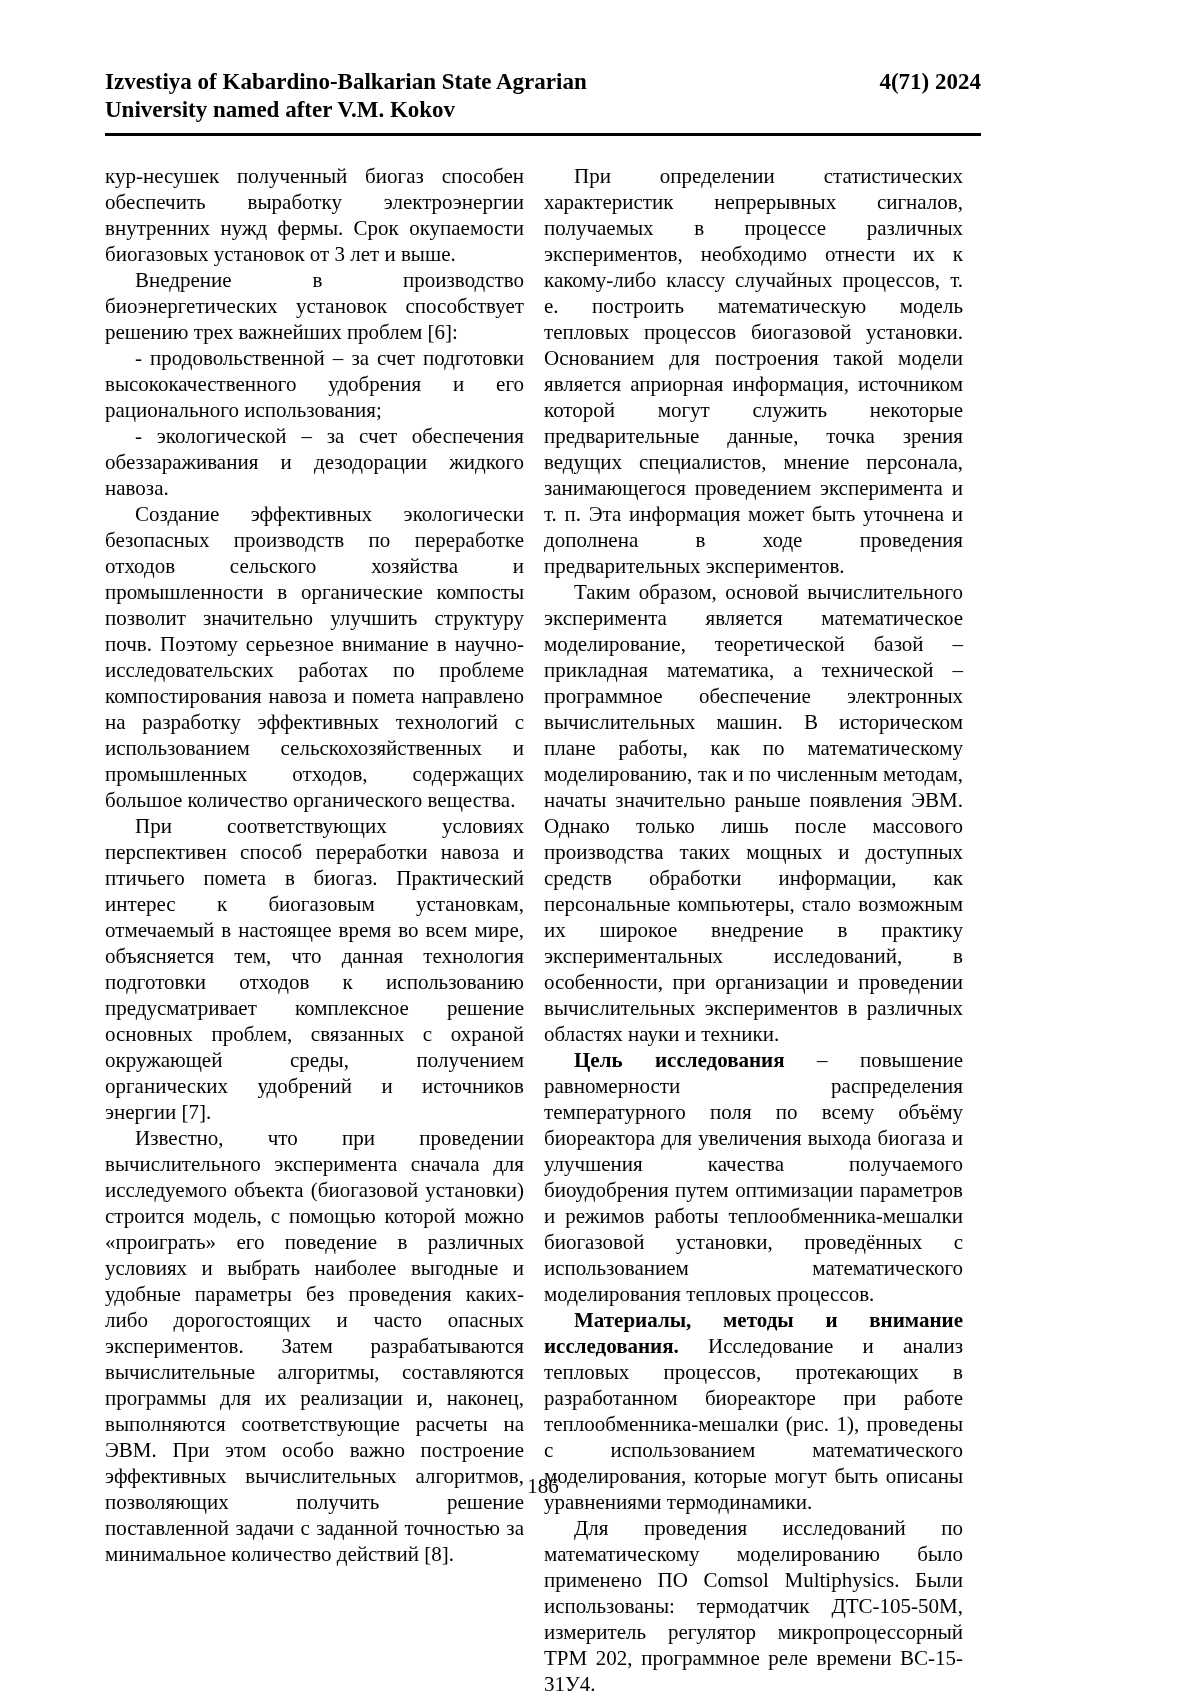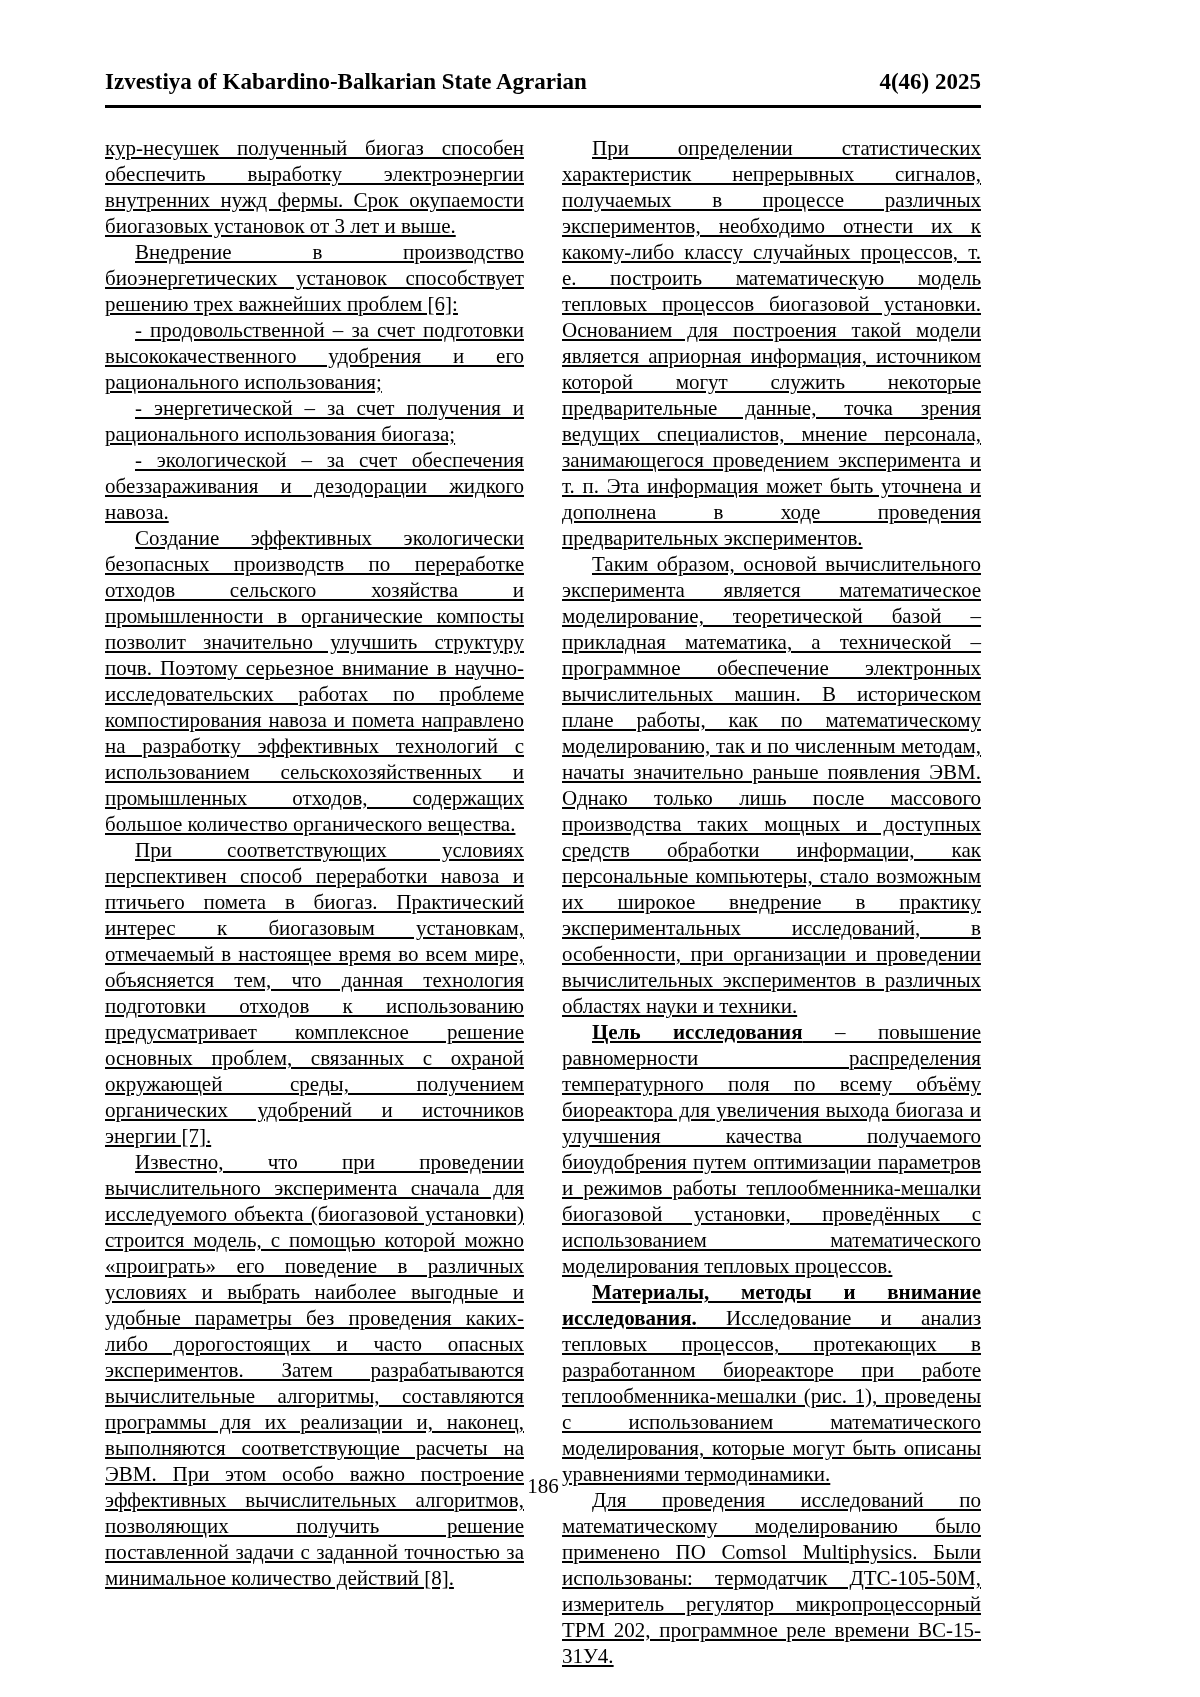--- a/index.html
+++ b/index.html
@@ -35,23 +35,22 @@
     white-space: nowrap;
     padding-bottom: 0;
   }
   .rule {
     height: 3px;
     background: #000000;
     margin-top: 9px;
   }
   .columns {
     display: flex;
-    gap: 38px;
+    gap: 20px;
     margin-top: 27px;
-    text-decoration: underline;
   }
   .col {
     width: 419px;
     font-size: 21px;
     line-height: 26px;
     text-align: justify;
     hyphens: auto;
     -webkit-hyphens: auto;
   }
   .col p {
@@ -75,33 +74,33 @@
 </style>
 </head>
 <body>
 
 <div class="page">
   <div class="content">
 
     <div class="header">
       <div>
         <div>Izvestiya of Kabardino-Balkarian State Agrarian</div>
+        <div>University named after V.M. Kokov</div>
       </div>
-      <div class="issue">4(46) 2025</div>
+      <div class="issue">4(71) 2024</div>
     </div>
 
     <div class="rule"></div>
 
     <div class="columns">
 
       <div class="col">
         <p class="cont">кур-несушек полученный биогаз способен обеспечить выработку электроэнергии внутренних нужд фермы. Срок окупаемости биогазовых установок от 3 лет и выше.</p>
         <p>Внедрение в производство биоэнергетических установок способствует решению трех важнейших проблем [6]:</p>
         <p>- продовольственной – за счет подготовки высококачественного удобрения и его рационального использования;</p>
-        <p>- энергетической – за счет получения и рационального использования биогаза;</p>
         <p>- экологической – за счет обеспечения обеззараживания и дезодорации жидкого навоза.</p>
         <p>Создание эффективных экологически безопасных производств по переработке отходов сельского хозяйства и промышленности в органические компосты позволит значительно улучшить структуру почв. Поэтому серьезное внимание в научно-исследовательских работах по проблеме компостирования навоза и помета направлено на разработку эффективных технологий с использованием сельскохозяйственных и промышленных отходов, содержащих большое количество органического вещества.</p>
         <p>При соответствующих условиях перспективен способ переработки навоза и птичьего помета в биогаз. Практический интерес к биогазовым установкам, отмечаемый в настоящее время во всем мире, объясняется тем, что данная технология подготовки отходов к использованию предусматривает комплексное решение основных проблем, связанных с охраной окружающей среды, получением органических удобрений и источников энергии [7].</p>
         <p>Известно, что при проведении вычислительного эксперимента сначала для исследуемого объекта (биогазовой установки) строится модель, с помощью которой можно «проиграть» его поведение в различных условиях и выбрать наиболее выгодные и удобные параметры без проведения каких-либо дорогостоящих и часто опасных экспериментов. Затем разрабатываются вычислительные алгоритмы, составляются программы для их реализации и, наконец, выполняются соответствующие расчеты на ЭВМ. При этом особо важно построение эффективных вычислительных алгоритмов, позволяющих получить решение поставленной задачи с заданной точностью за минимальное количество действий [8].</p>
       </div>
 
       <div class="col">
         <p>При определении статистических характеристик непрерывных сигналов, получаемых в процессе различных экспериментов, необходимо отнести их к какому-либо классу случайных процессов, т. е. построить математическую модель тепловых процессов биогазовой установки. Основанием для построения такой модели является априорная информация, источником которой могут служить некоторые предварительные данные, точка зрения ведущих специалистов, мнение персонала, занимающегося проведением эксперимента и т. п. Эта информация может быть уточнена и дополнена в ходе проведения предварительных экспериментов.</p>
         <p>Таким образом, основой вычислительного эксперимента является математическое моделирование, теоретической базой – прикладная математика, а технической – программное обеспечение электронных вычислительных машин. В историческом плане работы, как по математическому моделированию, так и по численным методам, начаты значительно раньше появления ЭВМ. Однако только лишь после массового производства таких мощных и доступных средств обработки информации, как персональные компьютеры, стало возможным их широкое внедрение в практику экспериментальных исследований, в особенности, при организации и проведении вычислительных экспериментов в различных областях науки и техники.</p>
         <p><span class="lead">Цель исследования</span><span> – повышение равномерности распределения температурного поля по всему объёму биореактора для увеличения выхода биогаза и улучшения качества получаемого биоудобрения путем оптимизации параметров и режимов работы теплообменника-мешалки биогазовой установки, проведённых с использованием математического моделирования тепловых процессов.</span></p>

